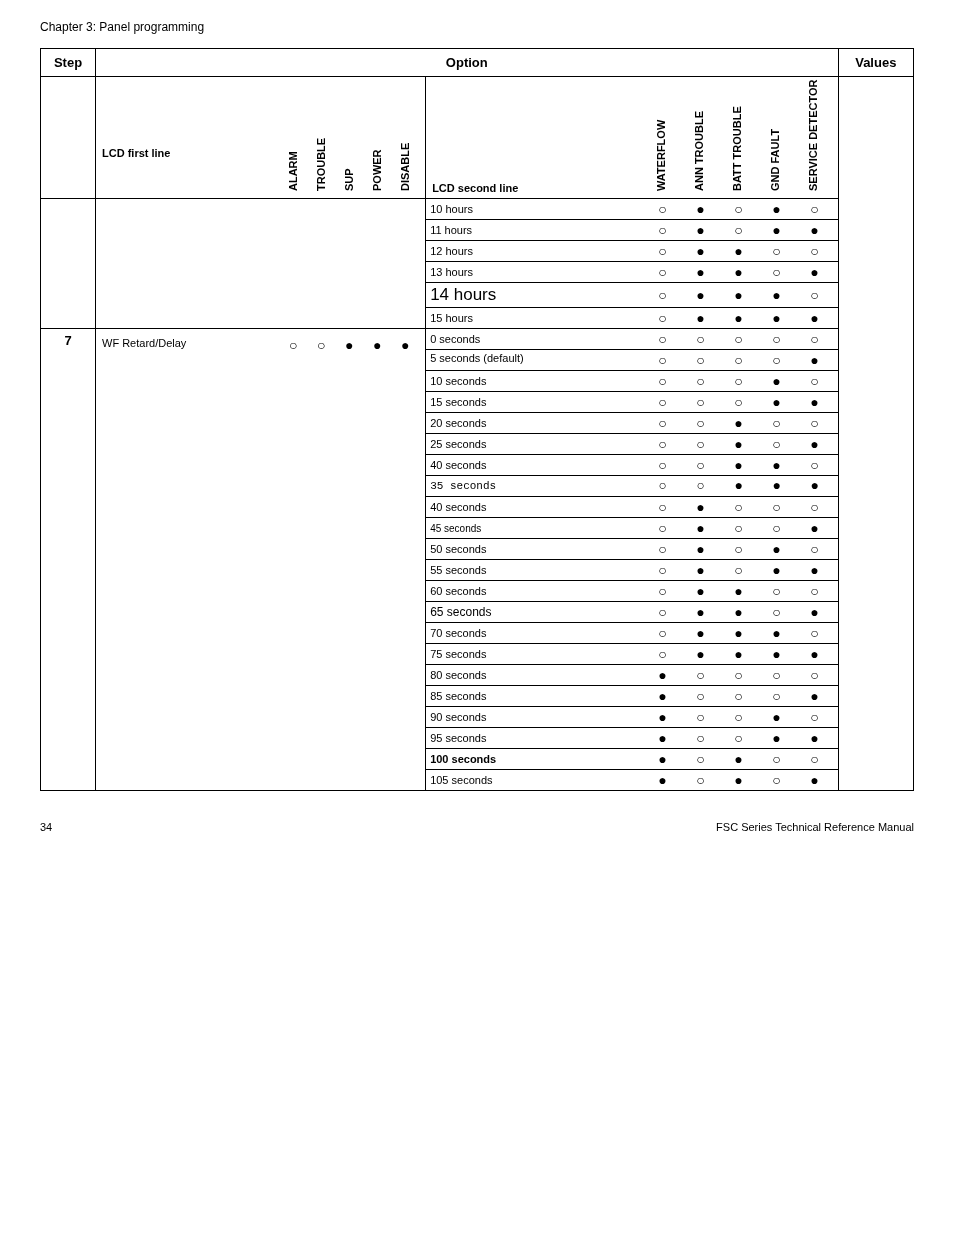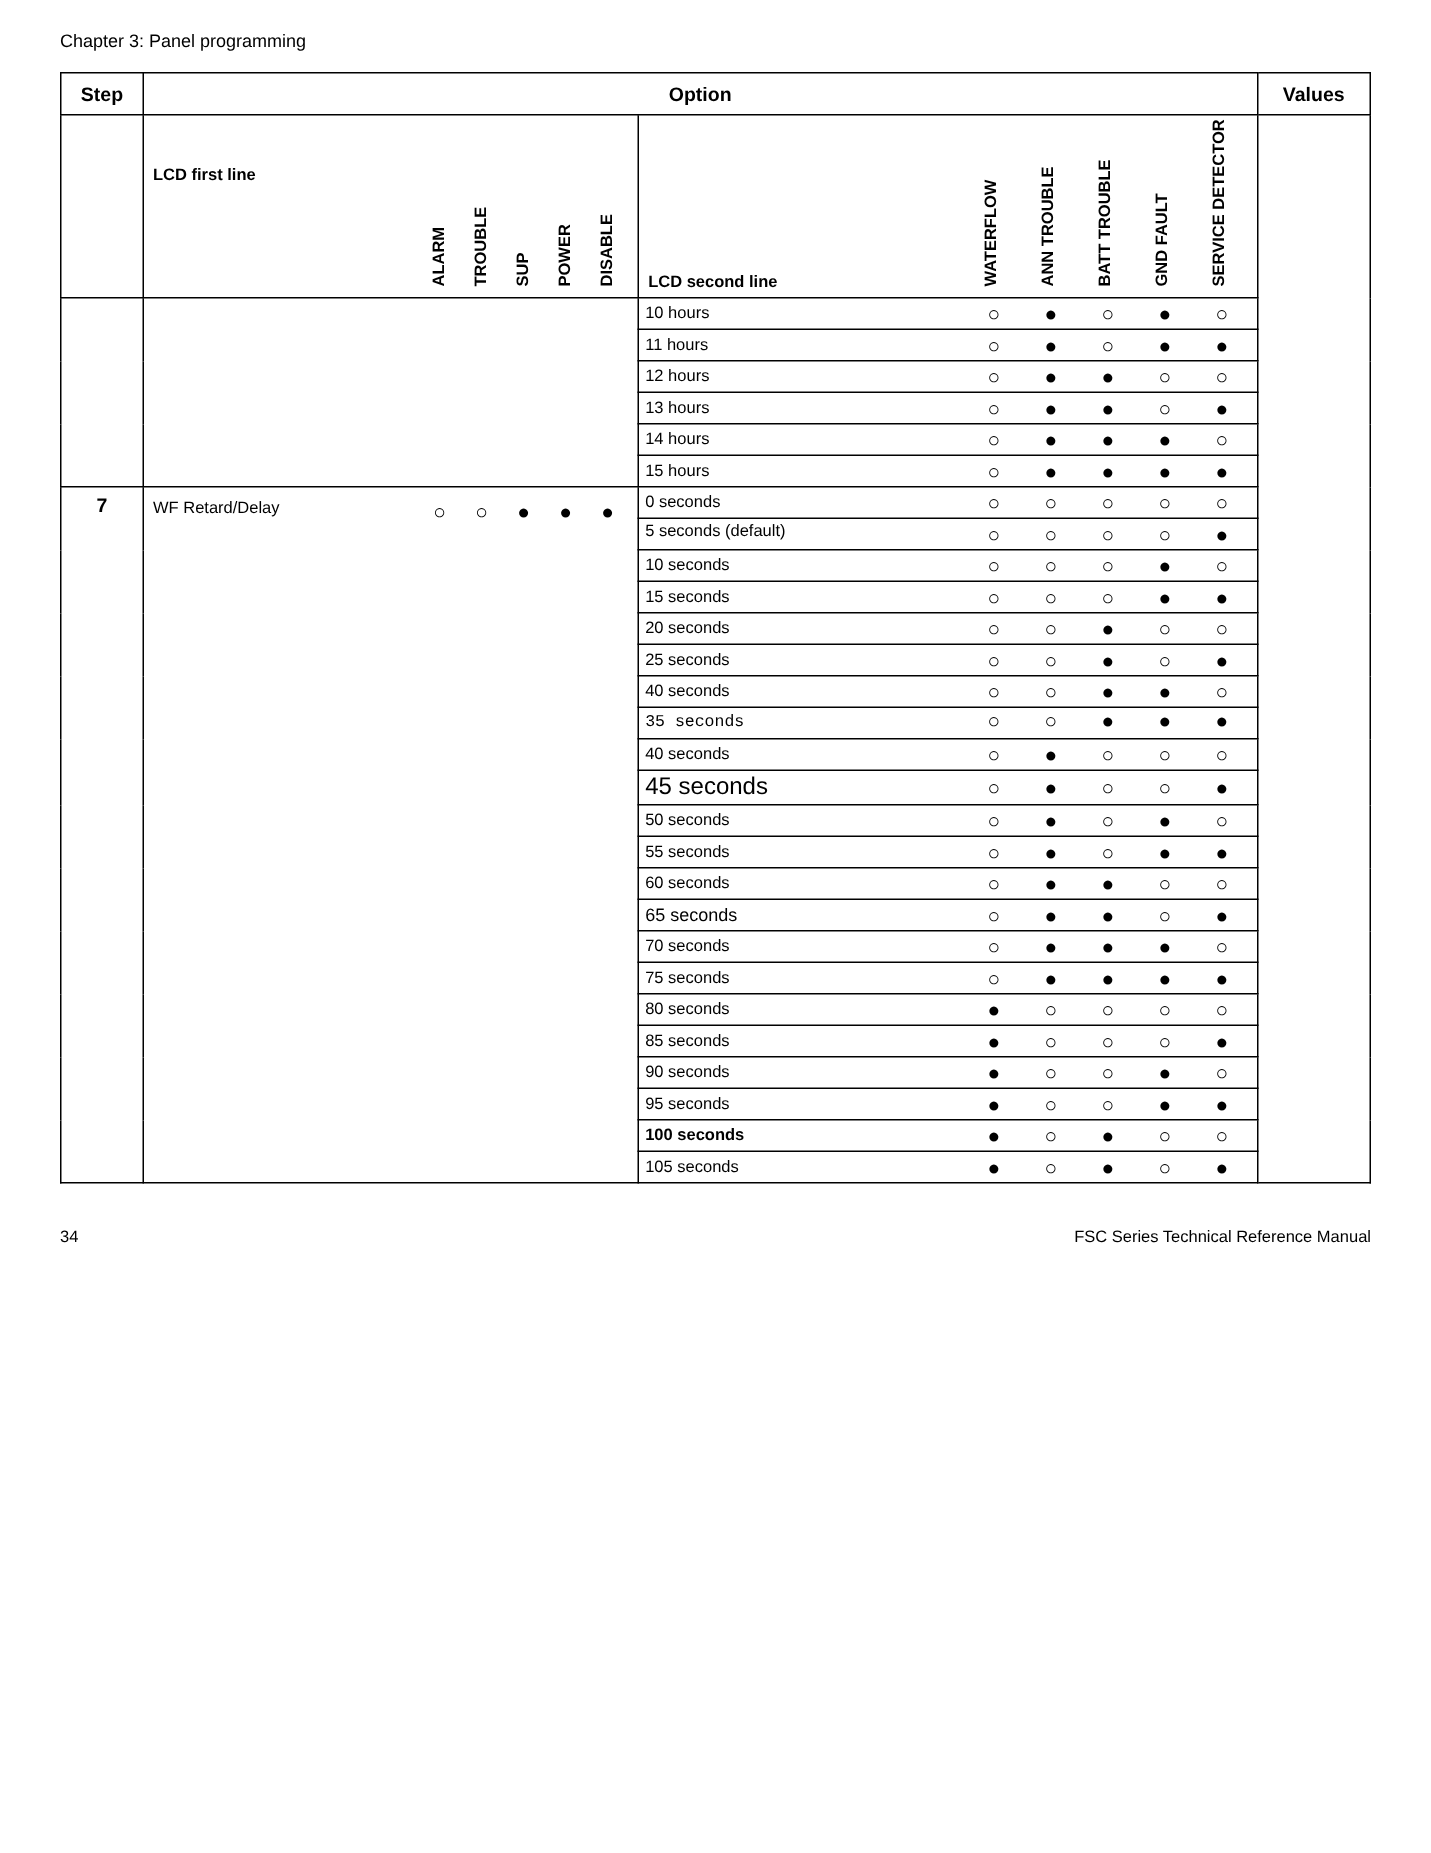--- a/index.html
+++ b/index.html
@@ -74,21 +74,21 @@
 <table class="layout">
   <thead>
     <tr>
       <th class="th-step">Step</th>
       <th class="th-option" colspan="2">Option</th>
       <th class="th-values">Values</th>
     </tr>
     <tr>
       <td style="border:1px solid #000; padding:4px;"></td>
       <td style="border:1px solid #000; padding:4px 6px; vertical-align:bottom;">
-        <div style="display:flex; align-items:flex-start; gap:0;">
+        <div style="display:flex; align-items:center; gap:0;">
           <div style="flex:1; font-size:11px; font-weight:bold;">LCD first line</div>
           <div style="display:flex; align-items:flex-end;">
             <div style="width:28px; text-align:center;">
               <span class="rotated-text" style="height:80px; font-size:11px; font-weight:bold;">ALARM</span>
             </div>
             <div style="width:28px; text-align:center;">
               <span class="rotated-text" style="height:80px; font-size:11px; font-weight:bold;">TROUBLE</span>
             </div>
             <div style="width:28px; text-align:center;">
               <span class="rotated-text" style="height:80px; font-size:11px; font-weight:bold;">SUP</span>
@@ -184,21 +184,21 @@
             <div style="width: 38px; text-align: center; font-size: 14px;">●</div>
             <div style="width: 38px; text-align: center; font-size: 14px;">●</div>
             <div style="width: 38px; text-align: center; font-size: 14px;">○</div>
             <div style="width: 38px; text-align: center; font-size: 14px;">●</div>
           </div>
         </td>
       </tr>
       <tr>
         <td style="border-top: 1px solid rgb(224, 224, 224); border-right: 1px solid rgb(0, 0, 0); border-bottom: 1px solid rgb(0, 0, 0); border-image: initial; border-left: none; padding: 2px 4px; vertical-align: middle;">
           <div style="display: flex; align-items: center;">
-            <div style="flex: 1 1 0%; font-size: 11px; text-align: left; padding-right: 4px;">14 hours</div>
+            <div style="flex: 1 1 0%; font-size: 17px; text-align: left; padding-right: 4px;">14 hours</div>
             <div style="width: 38px; text-align: center; font-size: 14px;">○</div>
             <div style="width: 38px; text-align: center; font-size: 14px;">●</div>
             <div style="width: 38px; text-align: center; font-size: 14px;">●</div>
             <div style="width: 38px; text-align: center; font-size: 14px;">●</div>
             <div style="width: 38px; text-align: center; font-size: 14px;">○</div>
           </div>
         </td>
       </tr>
       <tr>
         <td style="border-top: 1px solid rgb(224, 224, 224); border-right: 1px solid rgb(0, 0, 0); border-bottom: 1px solid rgb(0, 0, 0); border-image: initial; border-left: none; padding: 2px 4px; vertical-align: middle;">
@@ -329,21 +329,21 @@
             <div style="width: 38px; text-align: center; font-size: 14px;">●</div>
             <div style="width: 38px; text-align: center; font-size: 14px;">○</div>
             <div style="width: 38px; text-align: center; font-size: 14px;">○</div>
             <div style="width: 38px; text-align: center; font-size: 14px;">○</div>
           </div>
         </td>
       </tr>
       <tr>
         <td style="border-top: 1px solid rgb(224, 224, 224); border-right: 1px solid rgb(0, 0, 0); border-bottom: 1px solid rgb(0, 0, 0); border-image: initial; border-left: none; padding: 2px 4px; vertical-align: middle;">
           <div style="display: flex; align-items: center;">
-            <div style="flex: 1 1 0%; font-size: 16px; text-align: left; padding-right: 4px;">45 seconds</div>
+            <div style="flex: 1 1 0%; font-size: 10px; text-align: left; padding-right: 4px;">45 seconds</div>
             <div style="width: 38px; text-align: center; font-size: 14px;">○</div>
             <div style="width: 38px; text-align: center; font-size: 14px;">●</div>
             <div style="width: 38px; text-align: center; font-size: 14px;">○</div>
             <div style="width: 38px; text-align: center; font-size: 14px;">○</div>
             <div style="width: 38px; text-align: center; font-size: 14px;">●</div>
           </div>
         </td>
       </tr>
       <tr>
         <td style="border-top: 1px solid rgb(224, 224, 224); border-right: 1px solid rgb(0, 0, 0); border-bottom: 1px solid rgb(0, 0, 0); border-image: initial; border-left: none; padding: 2px 4px; vertical-align: middle;">

